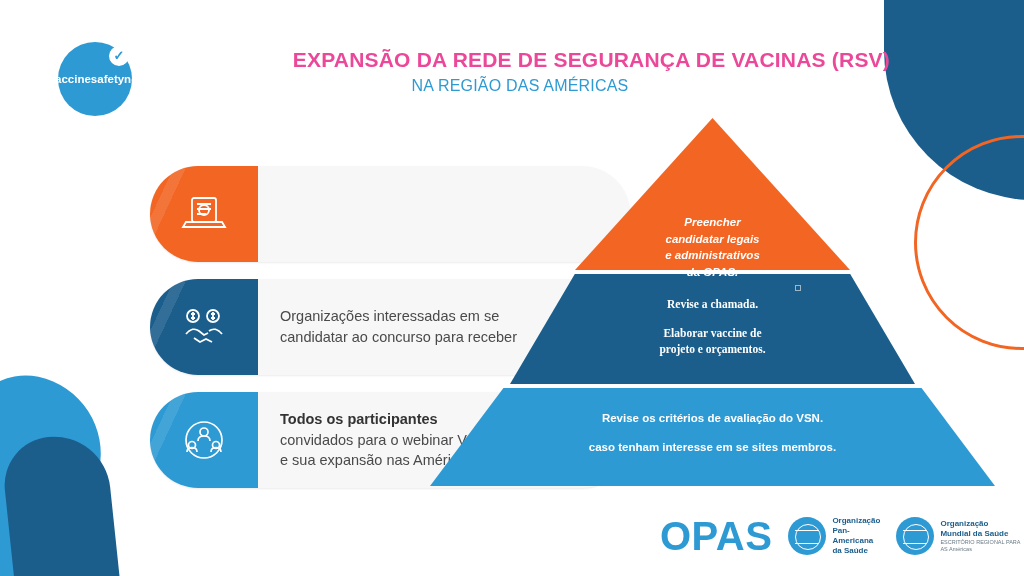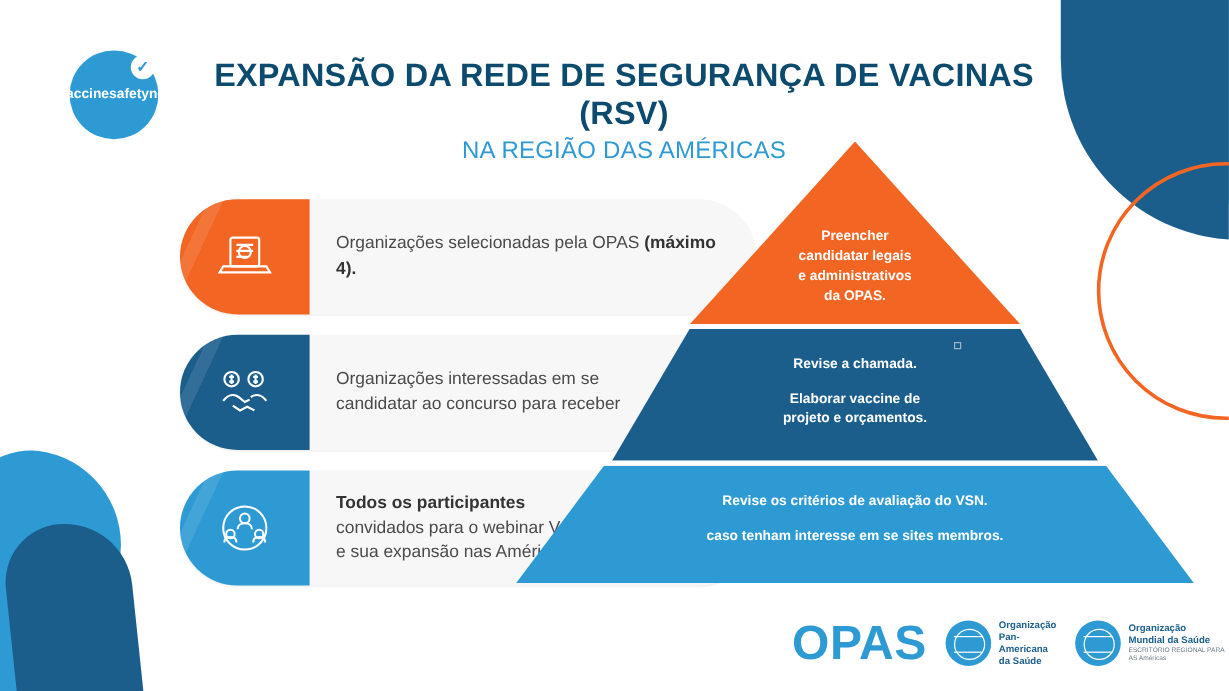--- a/index.html
+++ b/index.html
@@ -78,30 +78,31 @@
   }
 
   
   .title-wrap {
     position: absolute;
     left: 150px; top: 48px;
     width: 740px;
     text-align: center;
   }
   .title-main {
-    color: #0c4a6e;
-    font-weight: 700;
-    font-size: 27px;
+    color: #ec4899;
+    font-weight: 700;
+    font-size: 21px;
     letter-spacing: .2px;
     line-height: 1.15;
+    text-align: right;
   }
   .title-sub {
     color: #2e9ad4;
     font-weight: 400;
-    font-size: 20px;
+    font-size: 16px;
     margin-top: 5px;
     letter-spacing: .2px;
   }
 
   
   .cards { position: absolute; left: 150px; top: 166px; width: 480px; }
   .card {
     position: relative;
     height: 96px;
     margin-bottom: 17px;
@@ -152,24 +153,24 @@
     font-weight: 700;
     line-height: 1.45;
   }
 
   
   .tier-top { left: 145px; top: 0; width: 275px; height: 152px; }
   .tier-top .shape {
     background: #f26522;
     clip-path: polygon(50% 0%, 100% 100%, 0% 100%);
   }
-  .tier-top .label { top: 71px; font-size: 11.5px; }
-
-  
-  .tier-mid { left: 80px; top: 156px; width: 405px; height: 110px; }
+  .tier-top .label { top: 96px; font-size: 11.5px; font-style: italic; }
+
+  
+  .tier-mid { left: 80px; top: 156px; width: 405px; height: 110px; font-family: Liberation Serif, serif; }
   .tier-mid .shape {
     background: #1b5e8c;
     clip-path: polygon(16% 0%, 84% 0%, 100% 100%, 0% 100%);
   }
   .tier-mid .label { top: 22px; font-size: 11.5px; }
   .tier-mid .label .gap { display: block; height: 12px; }
 
   
   .tier-bot { left: 0; top: 270px; width: 565px; height: 98px; }
   .tier-bot .shape {
@@ -247,23 +248,20 @@
 <div class="cards">
 
   <div class="card orange">
     <div class="badge">
       <svg width="46" height="40" viewBox="0 0 46 40" fill="none" stroke="#ffffff" stroke-width="1.8">
         <rect x="11" y="4" width="24" height="24" rx="2"></rect>
         <path d="M2 33h42l-3-5H5z"></path>
         <path d="M16 10h14M16 15h14M16 20h9"></path>
         <circle cx="23" cy="16" r="5" fill="none"></circle>
       </svg>
-    </div>
-    <div class="card-text">
-      <span>Organizações selecionadas pela OPAS </span><b>(máximo 4).</b>
     </div>
   </div>
 
   <div class="card navy">
     <div class="badge">
       <svg width="48" height="40" viewBox="0 0 48 40" fill="none" stroke="#ffffff" stroke-width="1.8">
         <circle cx="13" cy="9" r="6"></circle>
         <path d="M13 5v8M11 7h4M11 11h4"></path>
         <circle cx="33" cy="9" r="6"></circle>
         <path d="M33 5v8M31 7h4M31 11h4"></path>

